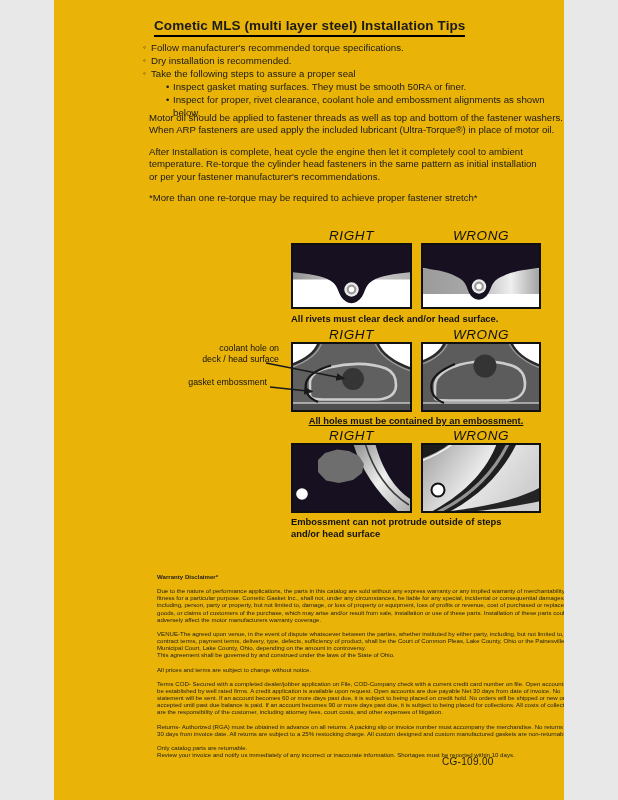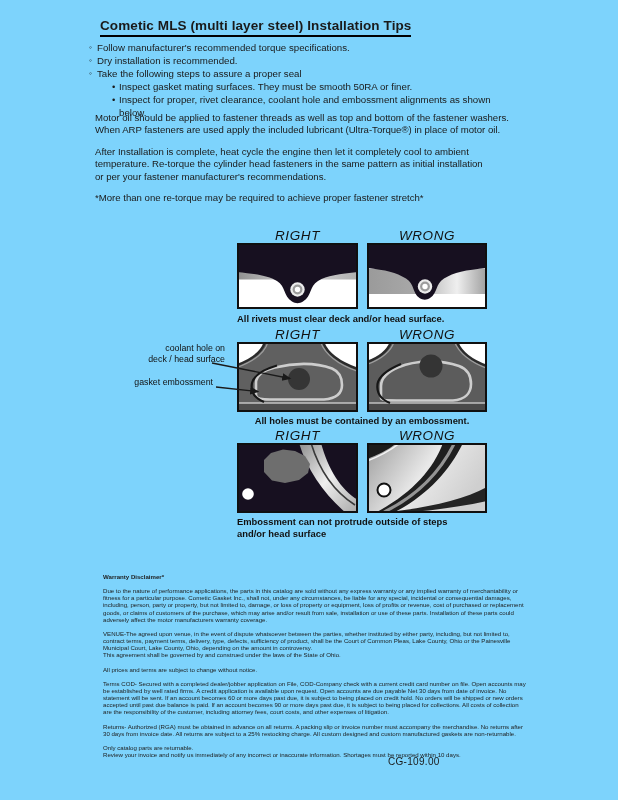--- a/index.html
+++ b/index.html
@@ -1,17 +1,17 @@
 <!DOCTYPE html>
 <html><head>
 <meta charset="utf-8">
 <style>
   html,body{margin:0;padding:0;background:#e8e8e8;}
   .page{
-    position:relative;width:618px;height:800px;background:#7dd3fc;
+    position:relative;width:510px;height:800px;background:#eab308;
     font-family:"Liberation Sans","DejaVu Sans",sans-serif;color:#1a1a1a;
     overflow:hidden;margin:0 auto;
   }
   .pre{white-space:pre-line;}
   
   .title{
     position:absolute;left:100px;top:18px;margin:0;
     font-size:13.5px;font-weight:bold;letter-spacing:0.1px;
     border-bottom:2px solid #000;padding-bottom:2px;display:inline-block;
   }
@@ -170,21 +170,21 @@
   <svg class="leader-overlay" width="110" height="44" viewBox="0 0 110 44">
     <defs>
       <marker id="ah" markerWidth="8" markerHeight="8" refX="6" refY="3" orient="auto">
         <path d="M0,0 L7,3 L0,6 Z" fill="#1a1a1a"></path>
       </marker>
     </defs>
     <line x1="12" y1="7" x2="90" y2="22.5" stroke="#1a1a1a" stroke-width="1.3" marker-end="url(#ah)"></line>
     <line x1="16" y1="31" x2="58" y2="35.5" stroke="#1a1a1a" stroke-width="1.3" marker-end="url(#ah)"></line>
   </svg>
 
-  <div class="dg-caption" style="left:237px;top:415px;width:250px;text-align:center;">All holes must be contained by an embossment.</div>
+  <div class="dg-caption" style="left:237px;top:415px;width:250px;text-align:center;text-decoration:underline;">All holes must be contained by an embossment.</div>
 
   <div class="dg-label" style="left:237px;top:428px;width:121px;">RIGHT</div>
   <div class="dg-label" style="left:367px;top:428px;width:120px;">WRONG</div>
 
   <div class="dg-box" style="left:237px;top:443px;">
     <svg width="121" height="70" viewBox="0 0 121 70">
       <defs>
         <linearGradient id="band3r" x1="0" y1="0" x2="1" y2="1">
           <stop offset="0" stop-color="#8c8c8c"></stop>
             <stop offset="0.5" stop-color="#efefef"></stop>

